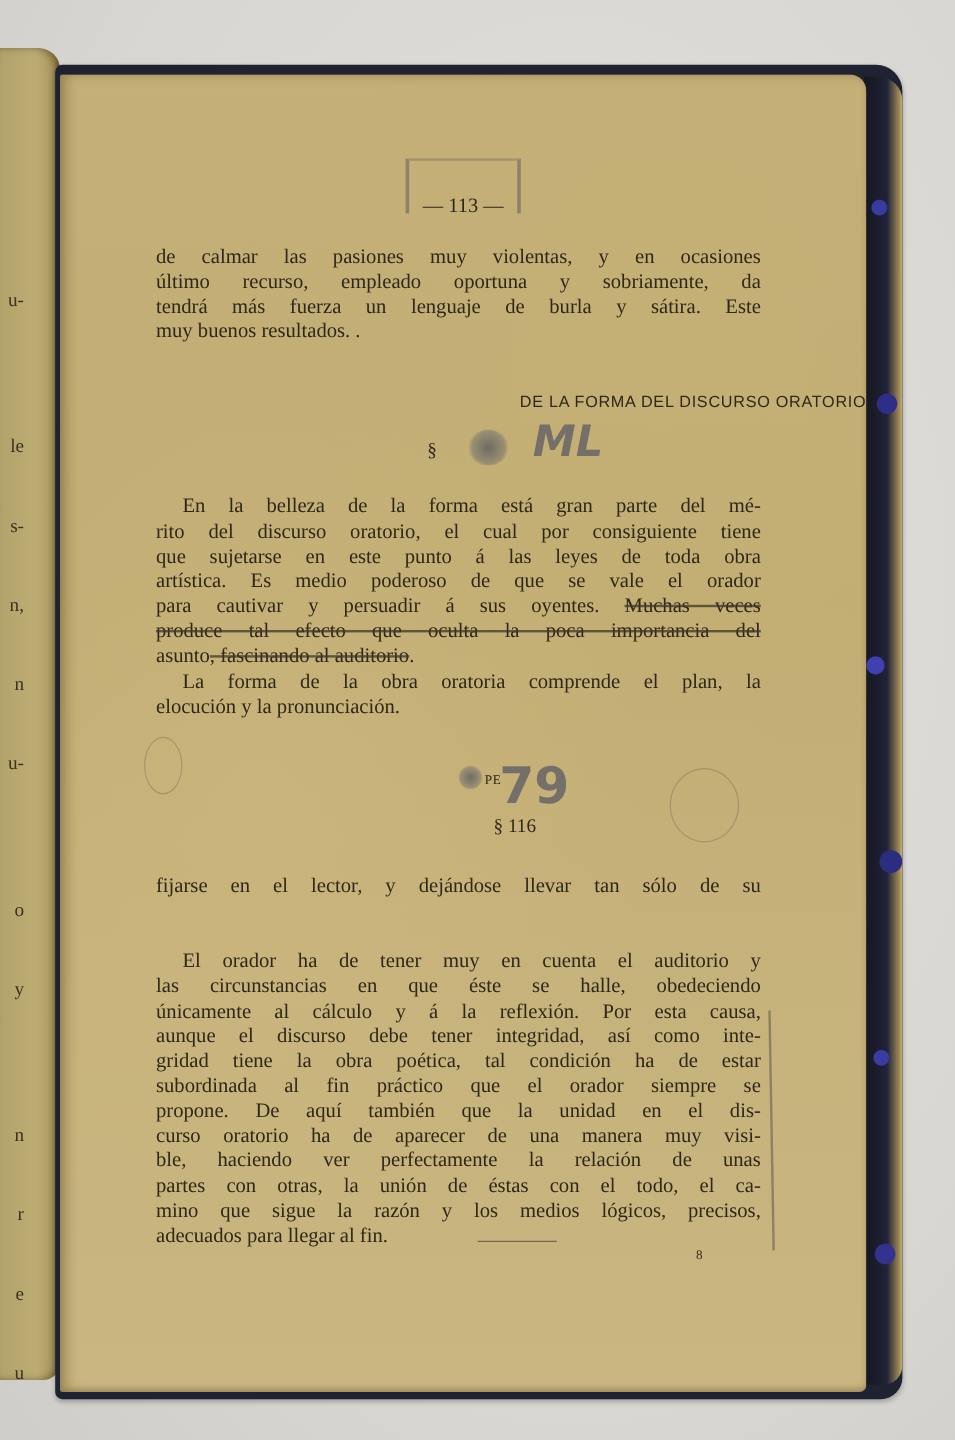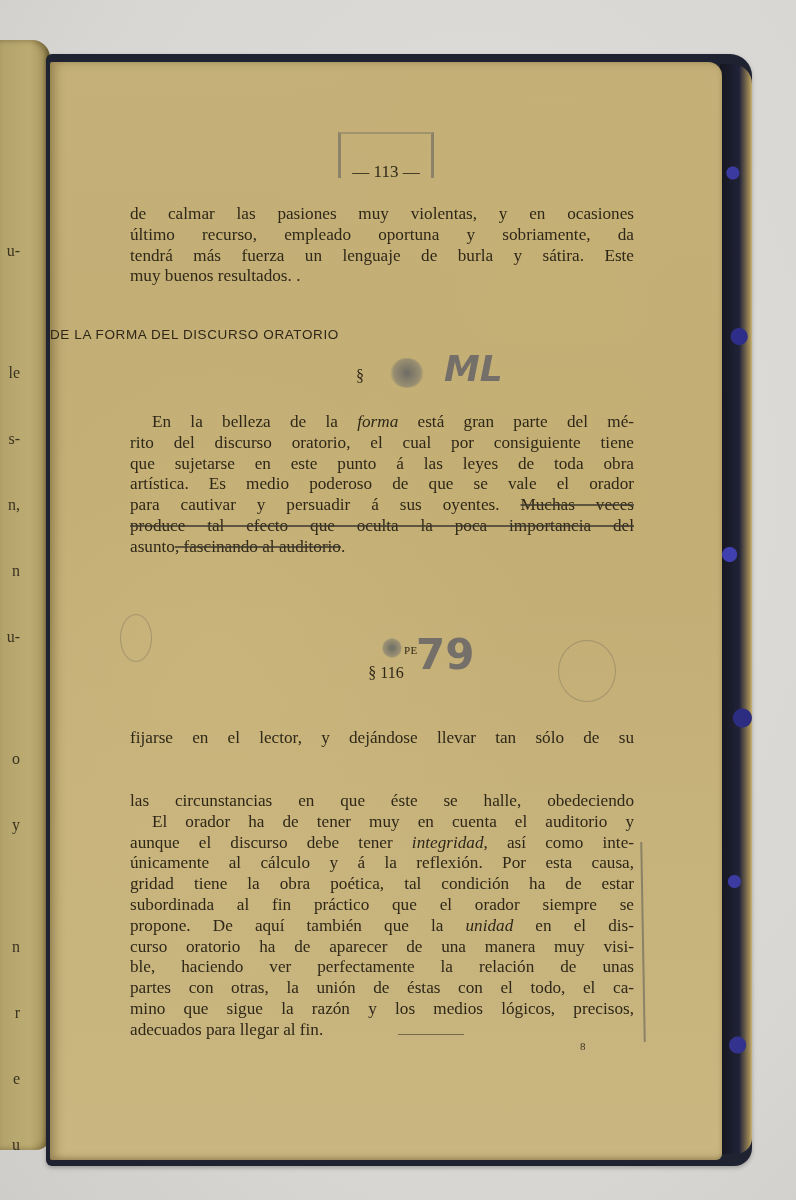--- a/index.html
+++ b/index.html
@@ -54,33 +54,33 @@
       box-shadow: inset 6px 0 10px rgba(90,70,30,0.35), inset 0 -2px 4px rgba(90,70,30,0.25);
     }
     .text-col {
       position: absolute; left: 80px; width: 504px;
       color: #2f2818;
       font-size: 17.2px; line-height: 20.8px;
     }
     .line { display: block; white-space: nowrap; text-align: justify; text-align-last: justify; height: 20.8px; }
     .line.last { text-align-last: left; }
     .indent { padding-left: 22px; }
-    .it { font-style: italic; }
+    .it { }
     .strike { text-decoration: line-through; text-decoration-color: rgba(60,55,45,0.75); text-decoration-thickness: 2px; }
     .page-number {
       position: absolute; top: 100px; left: 0; width: 672px; text-align: center;
       font-size: 17px; color: #2f2818;
     }
     .pencil-bracket {
       position: absolute; left: 288px; top: 70px; width: 90px; height: 44px;
       border-left: 3px solid rgba(95,95,95,0.55); border-right: 3px solid rgba(95,95,95,0.55);
       border-top: 2px solid rgba(95,95,95,0.35);
     }
     .heading {
-      position: absolute; left: 0; width: 672px; text-align: left; top: 265px;
+      position: absolute; left: 0; width: 672px; text-align: right; top: 265px;
       font-family: "Liberation Sans", "DejaVu Sans", sans-serif;
       font-size: 13.5px; letter-spacing: 0.6px; color: #2f2818;
     }
     .section-mark {
       position: absolute; left: 0; width: 672px; text-align: center;
       font-size: 16px; color: #2f2818;
     }
     .pencil-note {
       position: absolute; font-family: "DejaVu Sans", sans-serif;
       color: rgba(90,90,100,0.75); font-weight: bold;
@@ -164,39 +164,43 @@
   <div class="text-col" style="top:350px;">
     <span class="line indent"><span>En la belleza de la </span><span class="it">forma</span><span> está gran parte del mé-</span></span>
     <span class="line">rito del discurso oratorio, el cual por consiguiente tiene</span>
     <span class="line">que sujetarse en este punto á las leyes de toda obra</span>
     <span class="line">artística. Es medio poderoso de que se vale el orador</span>
     <span class="line"><span>para cautivar y persuadir á sus oyentes. </span><span class="strike">Muchas veces</span></span>
     <span class="line strike">produce tal efecto que oculta la poca importancia del</span>
     <span class="line last"><span>asunto</span><span class="strike">, fascinando al auditorio</span><span>.</span></span>
   </div>
 
+  <div class="text-col" style="top:496px;">
+    <span class="line indent"><span>La forma de la obra oratoria comprende el </span><span class="it">plan,</span><span> la</span></span>
+    <span class="line last"><span class="it">elocución</span><span> y la </span><span class="it">pronunciación.</span></span>
+  </div>
 
   <div class="sketch" style="left:70px; top:552px; width:30px; height:46px;"></div>
   <div class="sketch" style="left:508px; top:578px; width:56px; height:60px;"></div>
 
   <div class="stamp-text" style="left:316px; top:582px;margin-left:38px;">PE</div>
   <div class="blot" style="left:332px; top:576px; width:20px; height:20px;"></div>
   <div class="pencil-note" style="left:366px; top:568px; font-size:42px;">79</div>
 
-  <div class="section-mark" style="top:602px;">§ 116</div>
+  <div class="section-mark" style="top:618px;padding-left:43px;">§ 116</div>
 
   <div class="text-col" style="top:666px;">
     <span class="line">fijarse en el lector, y dejándose llevar tan sólo de su</span>
   </div>
 
   <div class="text-col" style="top:729px;">
+    <span class="line indent">El orador ha de tener muy en cuenta el auditorio y</span>
     <span class="line">las circunstancias en que éste se halle, obedeciendo</span>
-    <span class="line indent">El orador ha de tener muy en cuenta el auditorio y</span>
+    <span class="line">únicamente al cálculo y á la reflexión. Por esta causa,</span>
     <span class="line"><span>aunque el discurso debe tener </span><span class="it">integridad</span><span>, así como inte-</span></span>
-    <span class="line">únicamente al cálculo y á la reflexión. Por esta causa,</span>
     <span class="line">gridad tiene la obra poética, tal condición ha de estar</span>
     <span class="line">subordinada al fin práctico que el orador siempre se</span>
     <span class="line"><span>propone. De aquí también que la </span><span class="it">unidad</span><span> en el dis-</span></span>
     <span class="line">curso oratorio ha de aparecer de una manera muy visi-</span>
     <span class="line">ble, haciendo ver perfectamente la relación de unas</span>
     <span class="line">partes con otras, la unión de éstas con el todo, el ca-</span>
     <span class="line">mino que sigue la razón y los medios lógicos, precisos,</span>
     <span class="line last">adecuados para llegar al fin.</span>
   </div>
 

